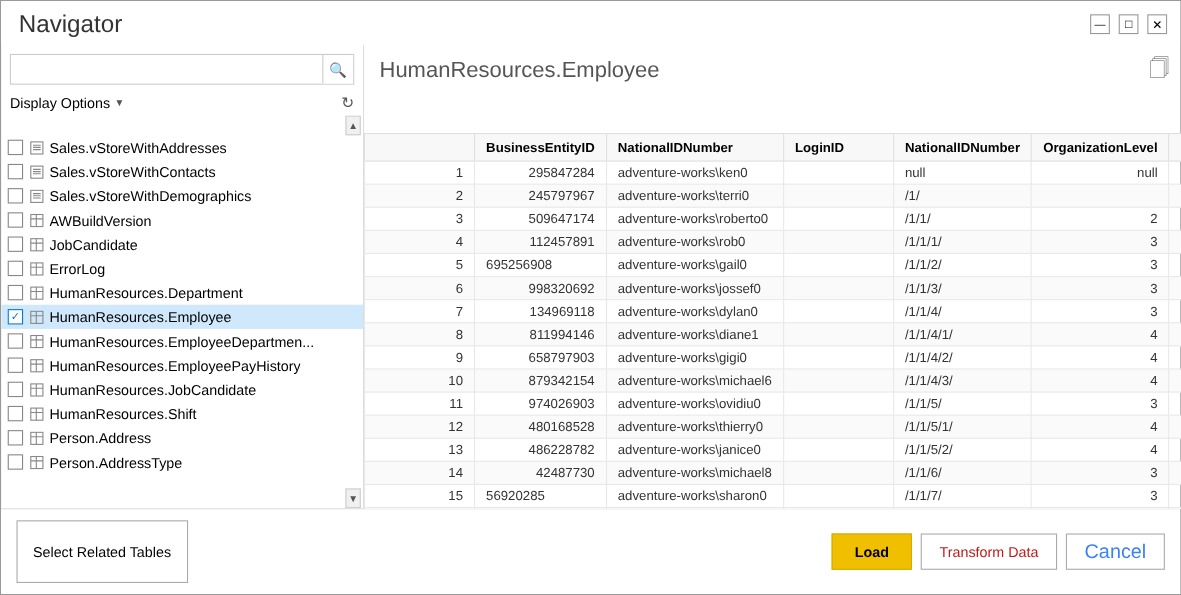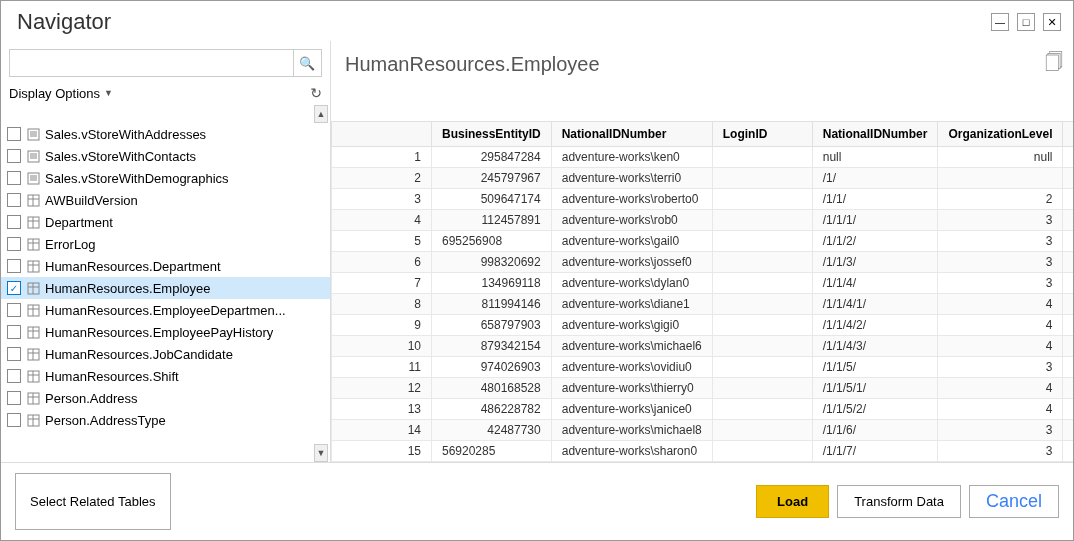--- a/index.html
+++ b/index.html
@@ -267,21 +267,21 @@
       font-size: 13px;
       font-weight: 600;
       color: #000;
     }
     .btn-transform {
       background: #fff;
       border: 1px solid #aaa;
       padding: 5px 16px;
       cursor: pointer;
       font-size: 13px;
-      color: #000000;
+      color: #b91c1c;
     }
     .btn-cancel {
       background: #fff;
       border: 1px solid #aaa;
       padding: 5px 16px;
       cursor: pointer;
       font-size: 18px;
       color: #3b82f6;
     }
 
@@ -398,21 +398,21 @@
           </div>
           <div class="tree-item">
             <div class="checkbox"></div>
             <div class="tree-item-icon">
               <svg width="13" height="13" viewBox="0 0 13 13">
                 <rect x="1" y="1" width="11" height="11" fill="none" stroke="#888" stroke-width="1"></rect>
                 <line x1="1" y1="5" x2="12" y2="5" stroke="#888"></line>
                 <line x1="6" y1="1" x2="6" y2="12" stroke="#888"></line>
               </svg>
             </div>
-            <span class="tree-item-label">Department</span>
+            <span class="tree-item-label">JobCandidate</span>
           </div>
           <div class="tree-item">
             <div class="checkbox"></div>
             <div class="tree-item-icon">
               <svg width="13" height="13" viewBox="0 0 13 13">
                 <rect x="1" y="1" width="11" height="11" fill="none" stroke="#888" stroke-width="1"></rect>
                 <line x1="1" y1="5" x2="12" y2="5" stroke="#888"></line>
                 <line x1="6" y1="1" x2="6" y2="12" stroke="#888"></line>
               </svg>
             </div>

